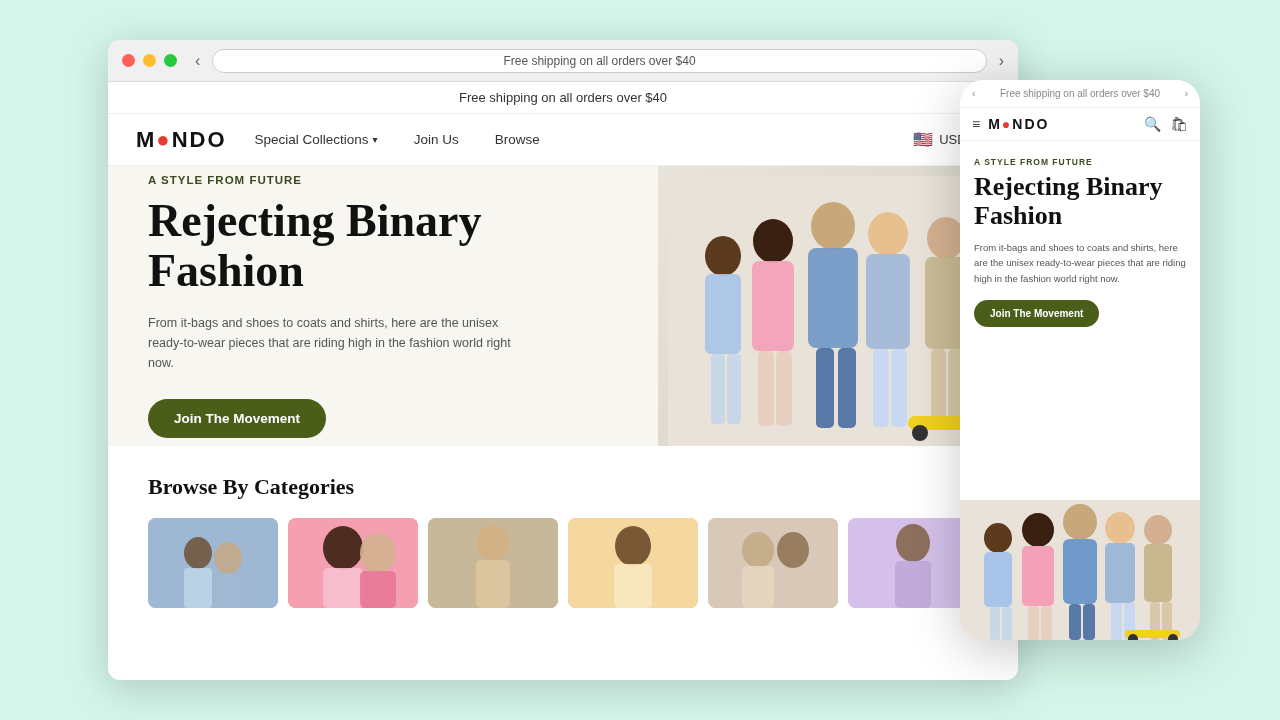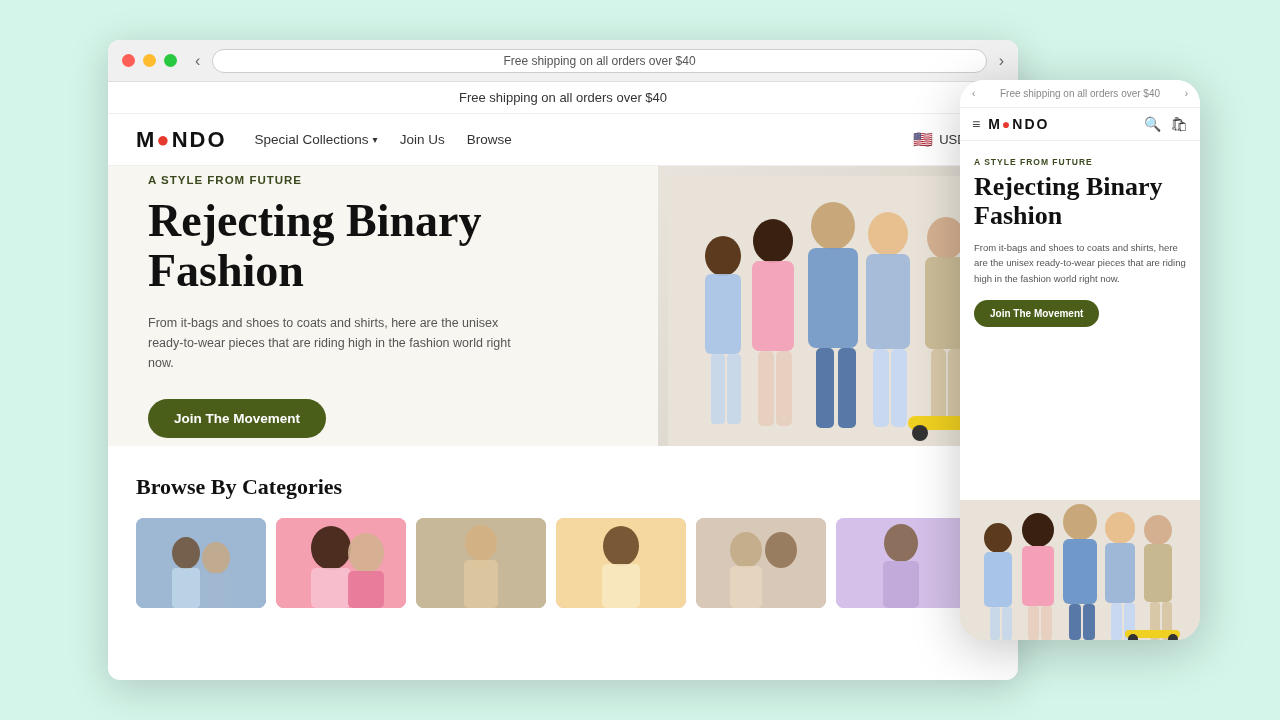--- a/index.html
+++ b/index.html
@@ -96,21 +96,21 @@
       font-weight: 900;
       letter-spacing: 2px;
       color: #111;
       margin-right: 28px;
     }
     .logo span {
       color: #e63a2e;
     }
     .nav-links {
       display: flex;
-      gap: 22px;
+      gap: 36px;
       align-items: center;
       flex: 1;
     }
     .nav-link {
       font-size: 13.5px;
       color: #333;
       cursor: pointer;
       display: flex;
       align-items: center;
       gap: 4px;
@@ -187,21 +187,21 @@
       height: 280px;
       background: linear-gradient(135deg, #e8e4dc 0%, #d5cfc4 100%);
       display: flex;
       align-items: flex-end;
       justify-content: center;
       overflow: hidden;
     }
 
     
     .categories {
-      padding: 28px 28px 20px;
+      padding: 28px 40px 20px;
       background: #fff;
     }
     .categories-title {
       font-size: 22px;
       font-weight: 800;
       color: #111;
       margin-bottom: 18px;
       font-family: Georgia, serif;
     }
     .categories-grid {

